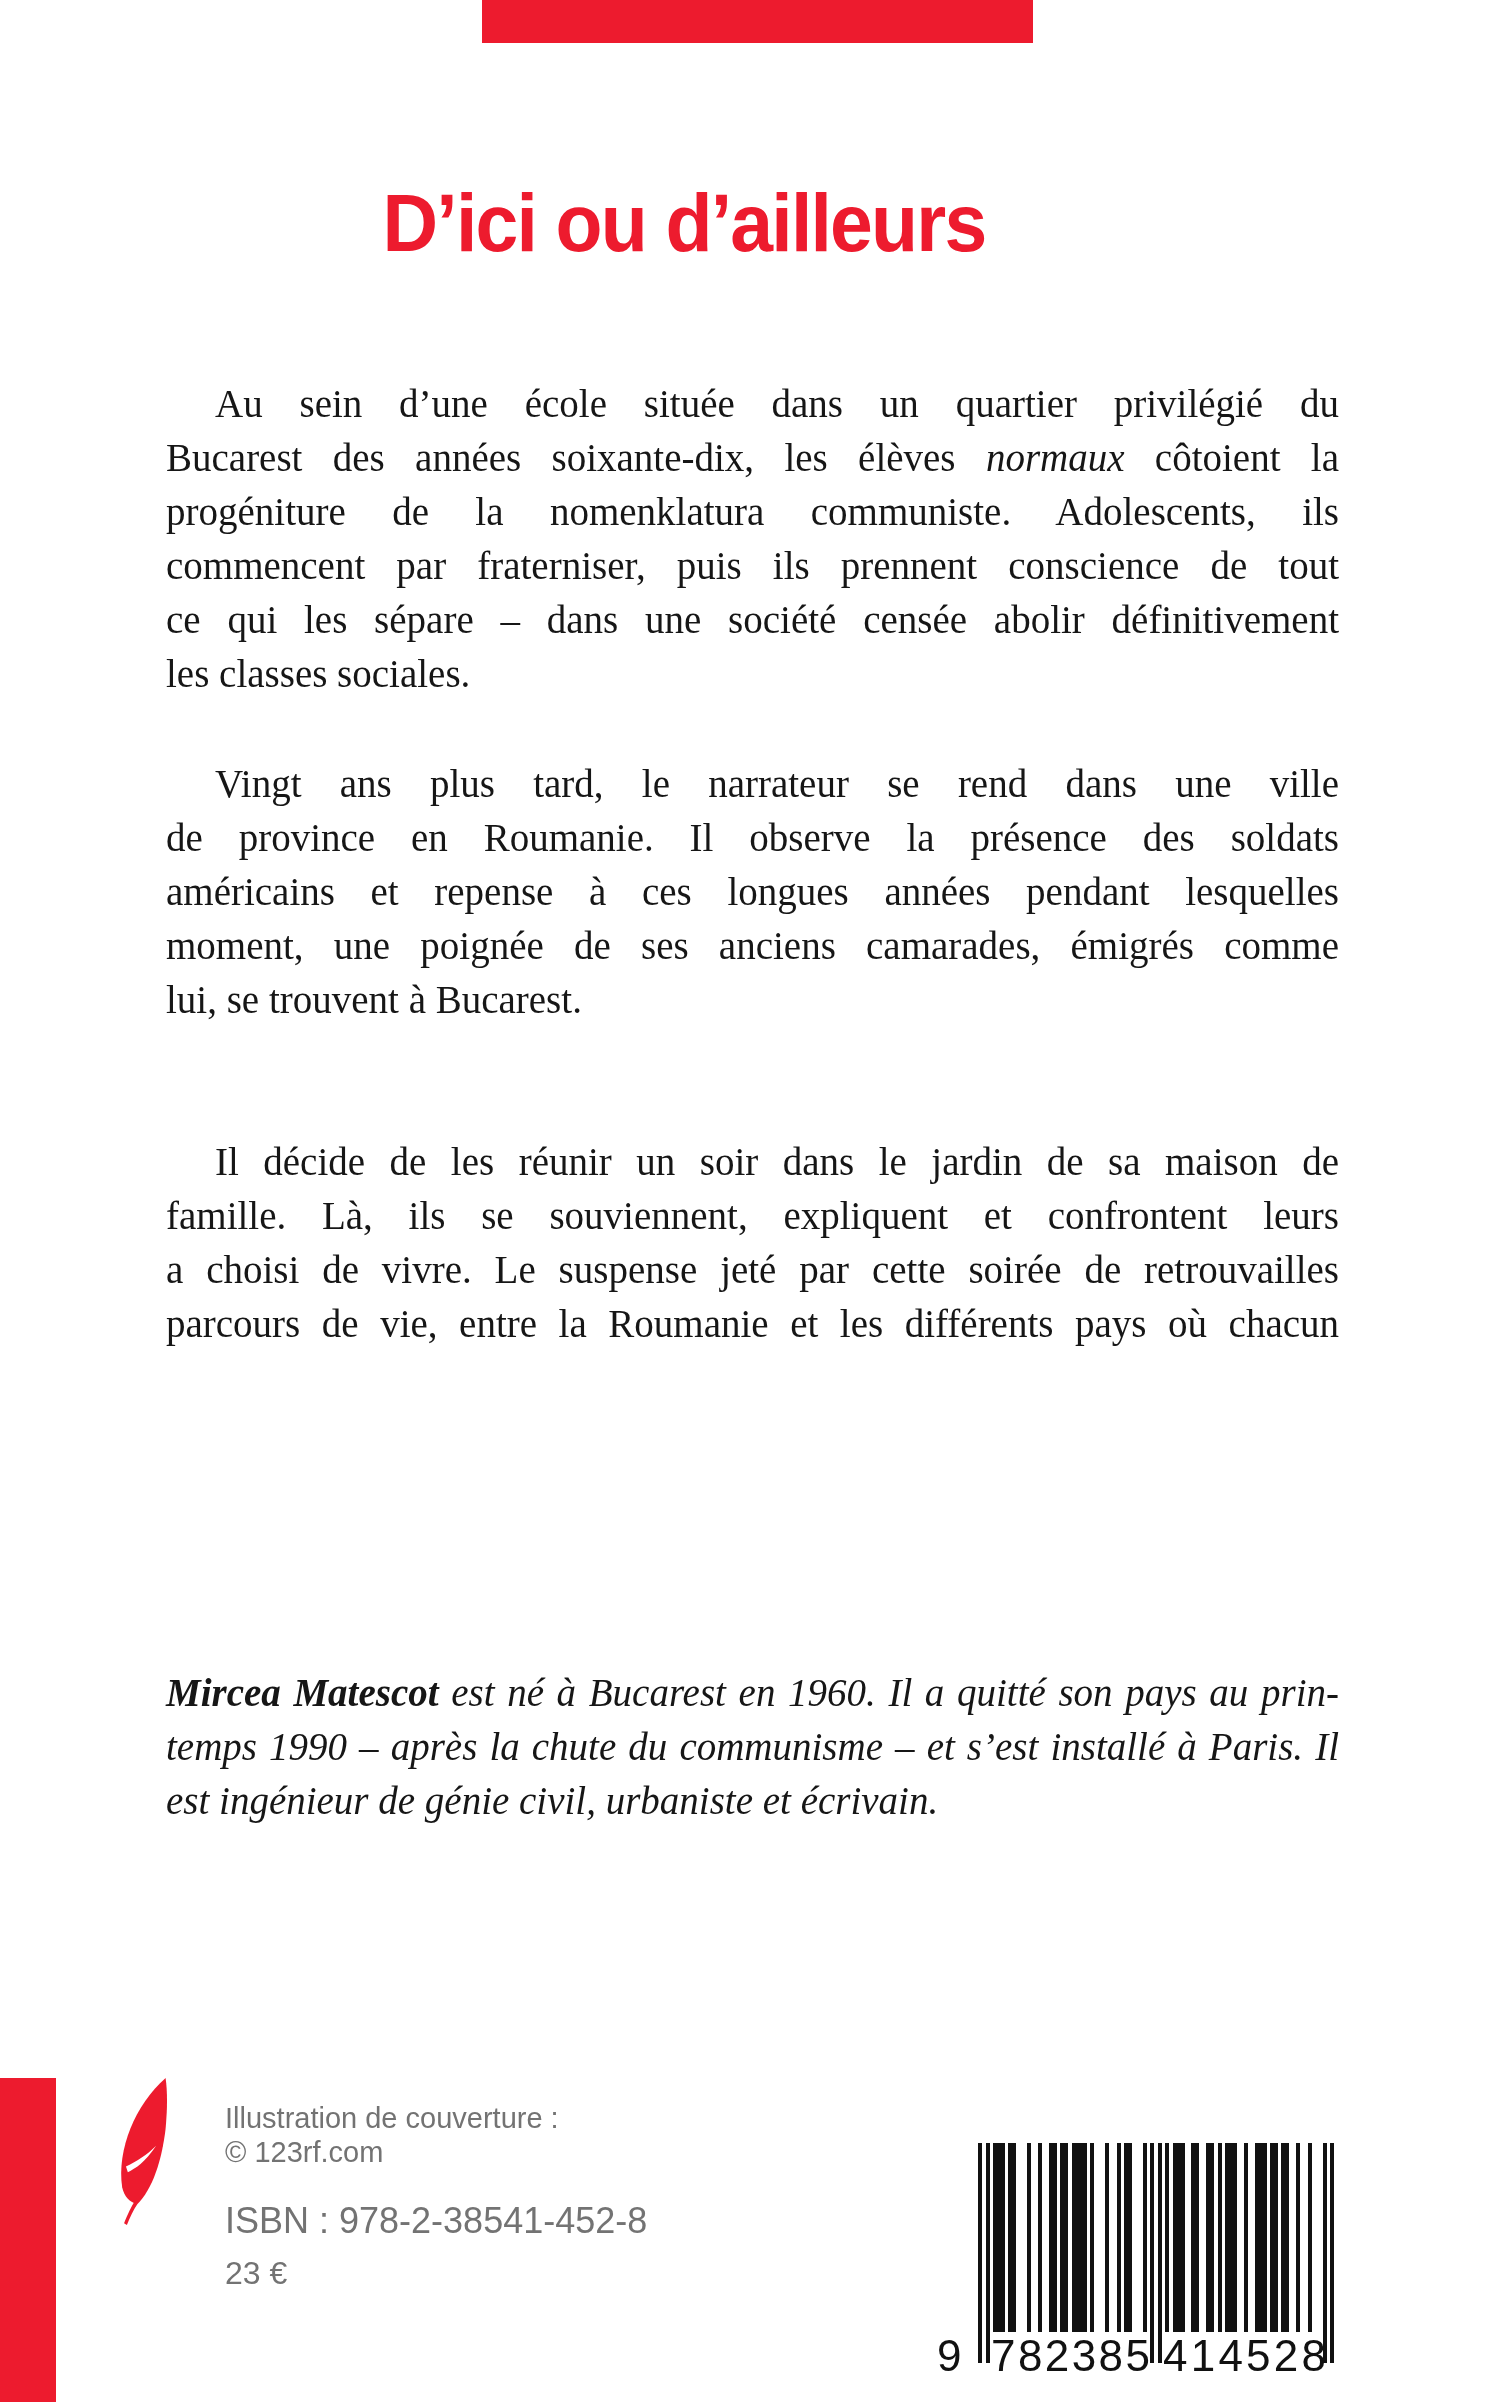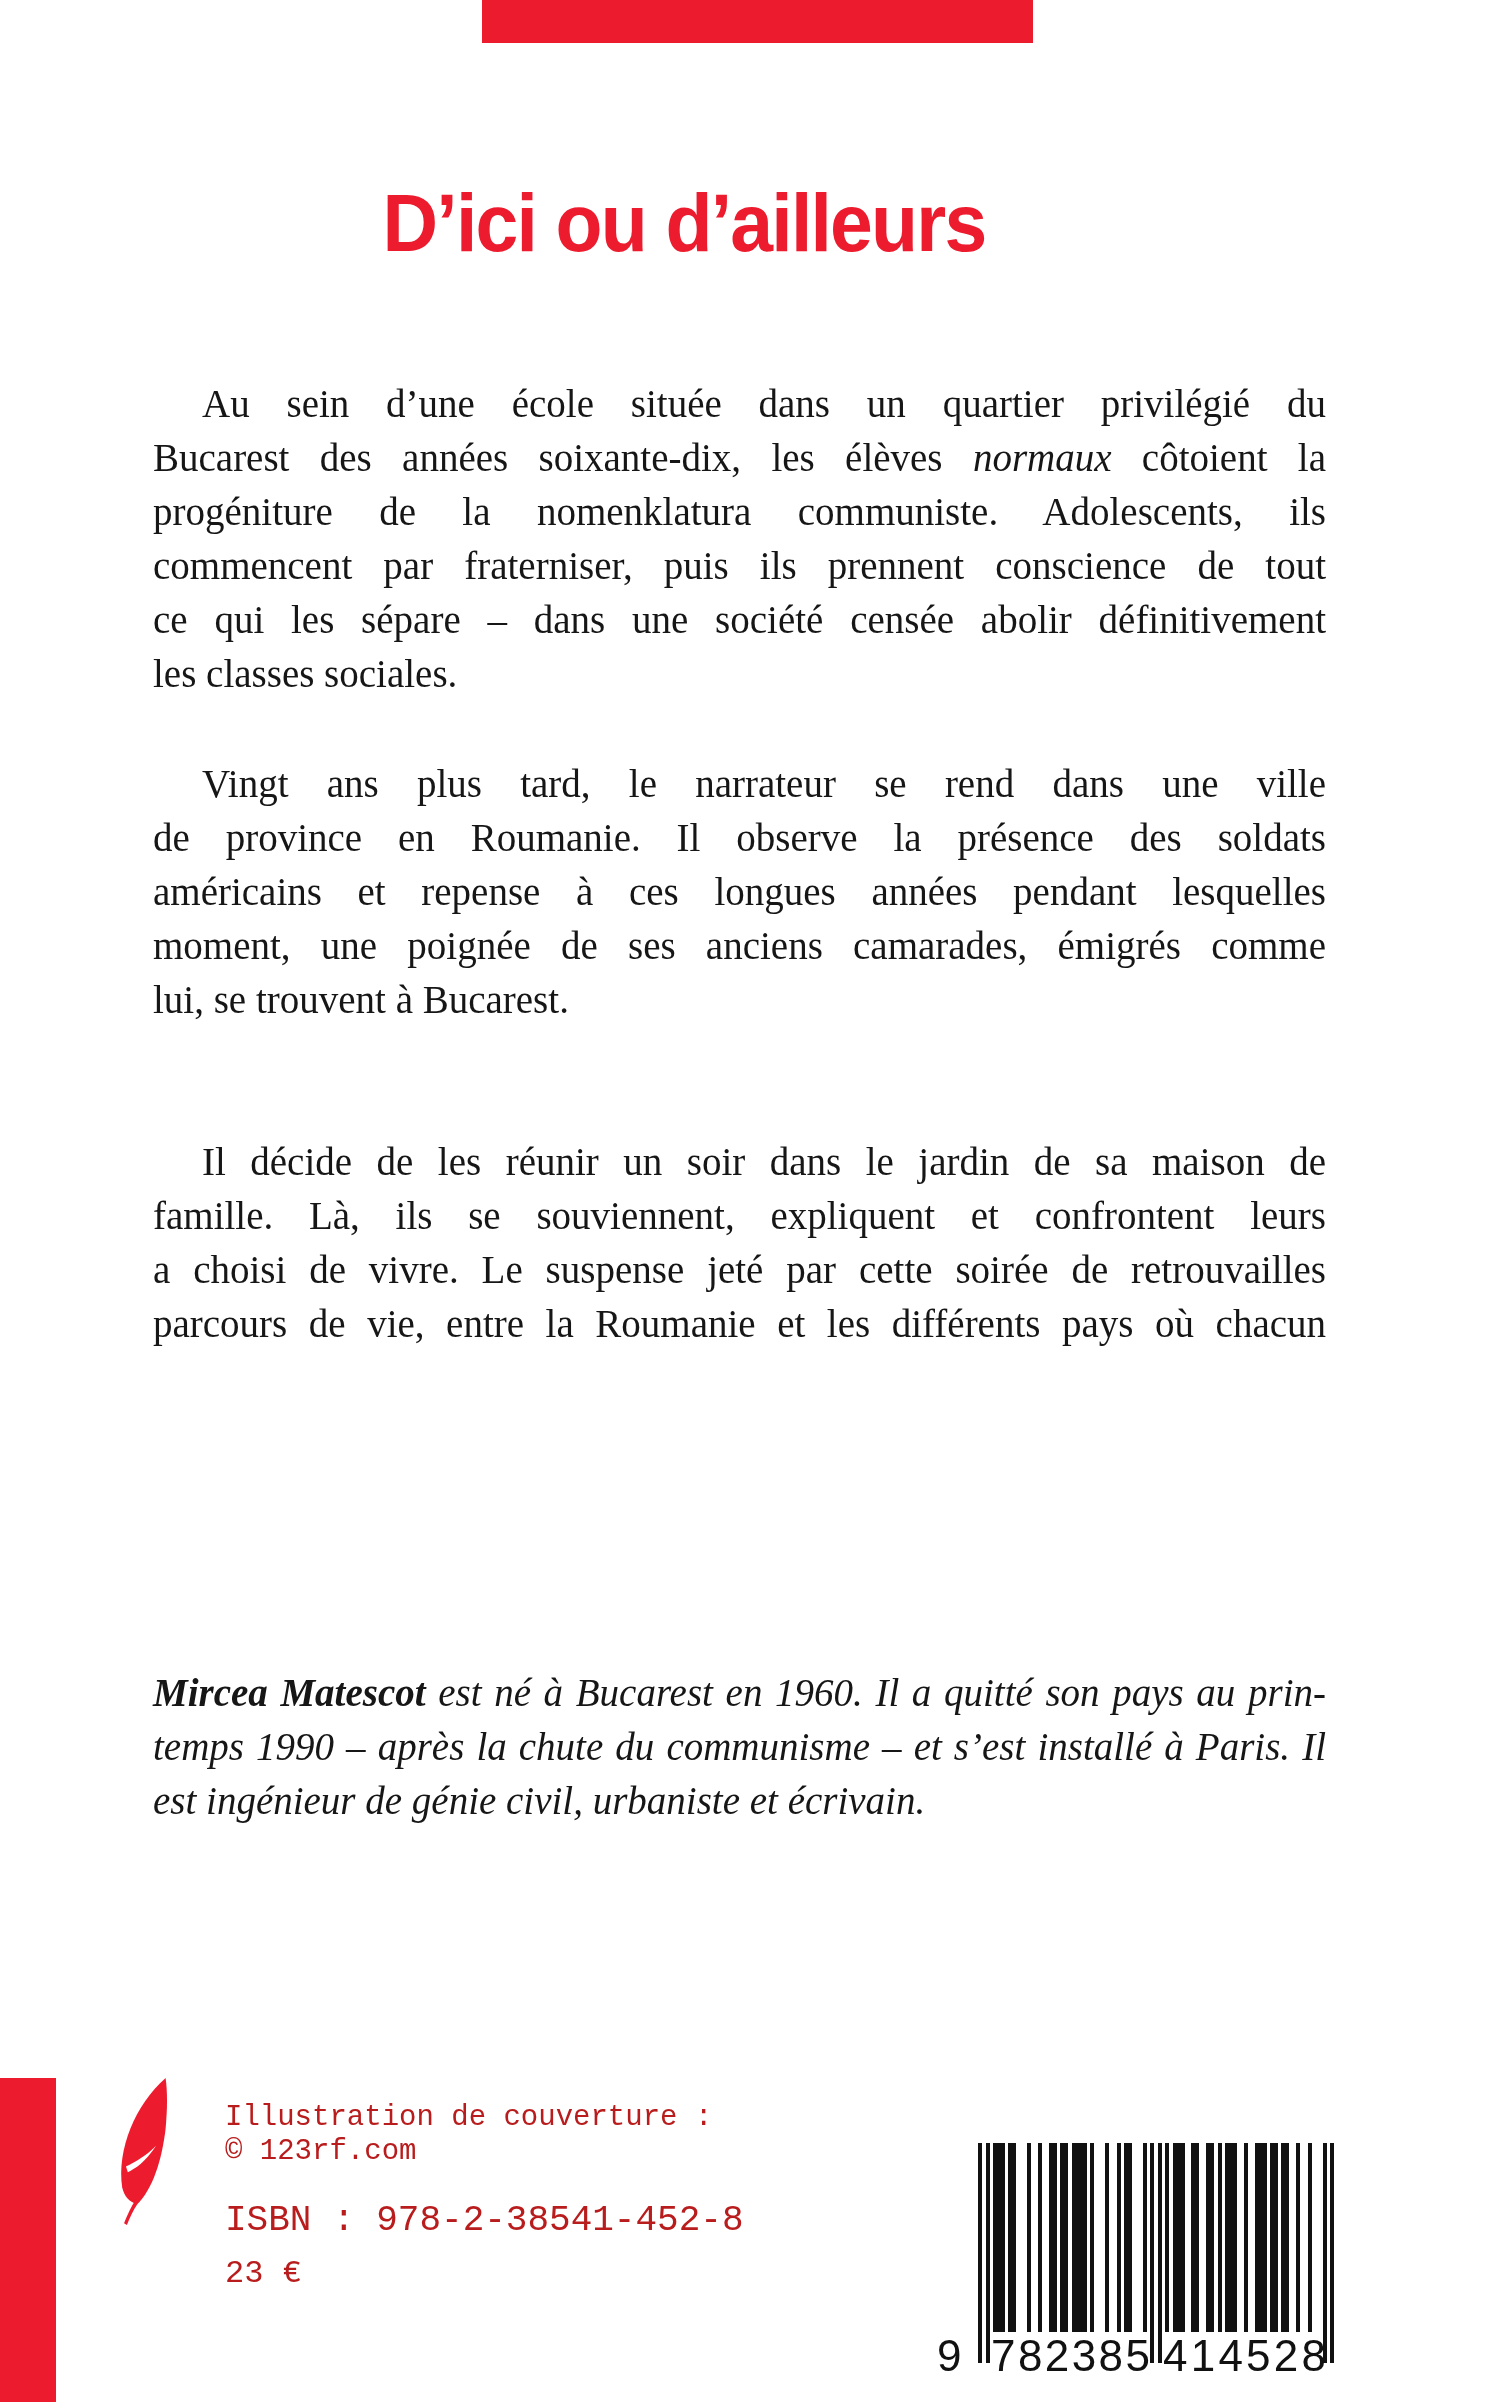--- a/index.html
+++ b/index.html
@@ -6,31 +6,31 @@
   .page{
     position:relative;width:1368px;height:2403px;background:#ffffff;
     font-family:"Liberation Serif",serif;color:#161616;overflow:hidden;
   }
   .top-rect{position:absolute;left:482px;top:0;width:551px;height:43px;}
   .title{
     position:absolute;left:0;top:123px;width:100%;text-align:center;
     font-family:"Liberation Sans",sans-serif;font-weight:bold;font-size:81px;
     letter-spacing:-1.9px;transform:scaleX(.95);transform-origin:center;white-space:nowrap;
   }
-  .para{position:absolute;left:153px;width:1173px;}
+  .para{position:absolute;left:166px;width:1173px;}
   .para0{top:377px;} .para1{top:757px;} .para2{top:1135px;} .para3{top:1666px;}
   .line{
     height:54px;line-height:54px;font-size:39px;
     text-align:justify;text-align-last:justify;white-space:normal;
   }
   .line.last{text-align-last:left;}
   .line.first{text-indent:49px;}
   .para.italic .line{font-style:italic;}
   .seg-i{font-style:italic;} .seg-b{font-weight:bold;}
-  .sans{font-family:Liberation Mono, monospace;color:#b91c1c;}
+  .sans{font-family:Liberation Sans, sans-serif;color:#737373;}
   .credit{position:absolute;left:225px;top:2101px;font-size:29px;line-height:34px;}
   .isbn{position:absolute;left:225px;top:2201px;font-size:36px;line-height:40px;}
   .price{position:absolute;left:225px;top:2250px;font-size:32px;line-height:47px;}
   .leftbar{position:absolute;left:0;top:2078px;width:56px;height:325px;}
   .feather{position:absolute;left:107px;top:2076px;width:70px;height:151px;}
   .barcode{position:absolute;left:978px;top:2143px;width:356px;height:220px;}
   .bar{position:absolute;top:0;background:#111111;}
   .bc-digit{
     position:absolute;font-family:"Liberation Sans",sans-serif;color:#111;
     font-size:44px;line-height:44px;top:2334px;

